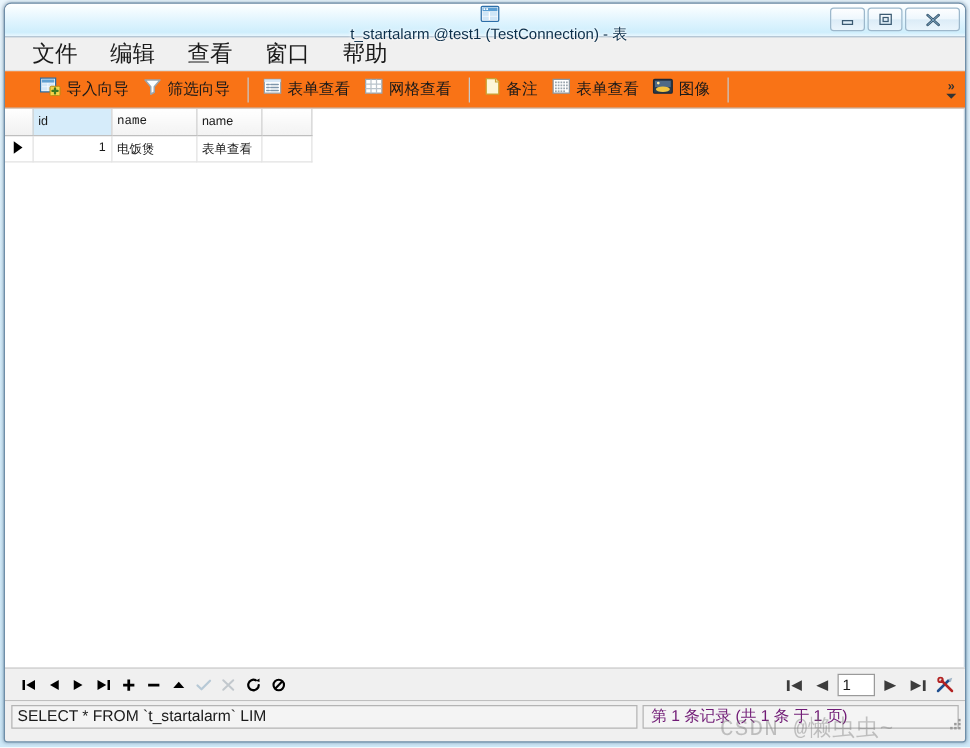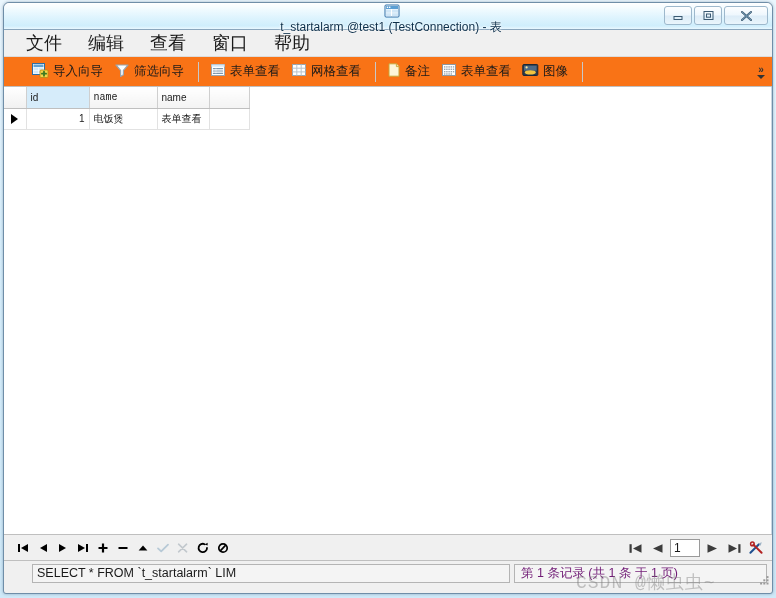--- a/index.html
+++ b/index.html
@@ -211,21 +211,21 @@
     text-align: left;
     padding: 0 3px;
     color: #1a1a1a;
   }
 
   
   .statusbar {
     position: relative;
     height: 24px;
     background: #f0f0f0;
-    display: flex; align-items: center; padding-left: 23px;
+    display: flex; align-items: center;
   }
   .sql-box {
     margin-left: 5px;
     height: 19px;
     flex: 1;
     border: 1px solid #b4b4b4;
     background: #f4f4f4;
     font-size: 12.5px;
     color: #1a1a1a;
     display: flex; align-items: center;

